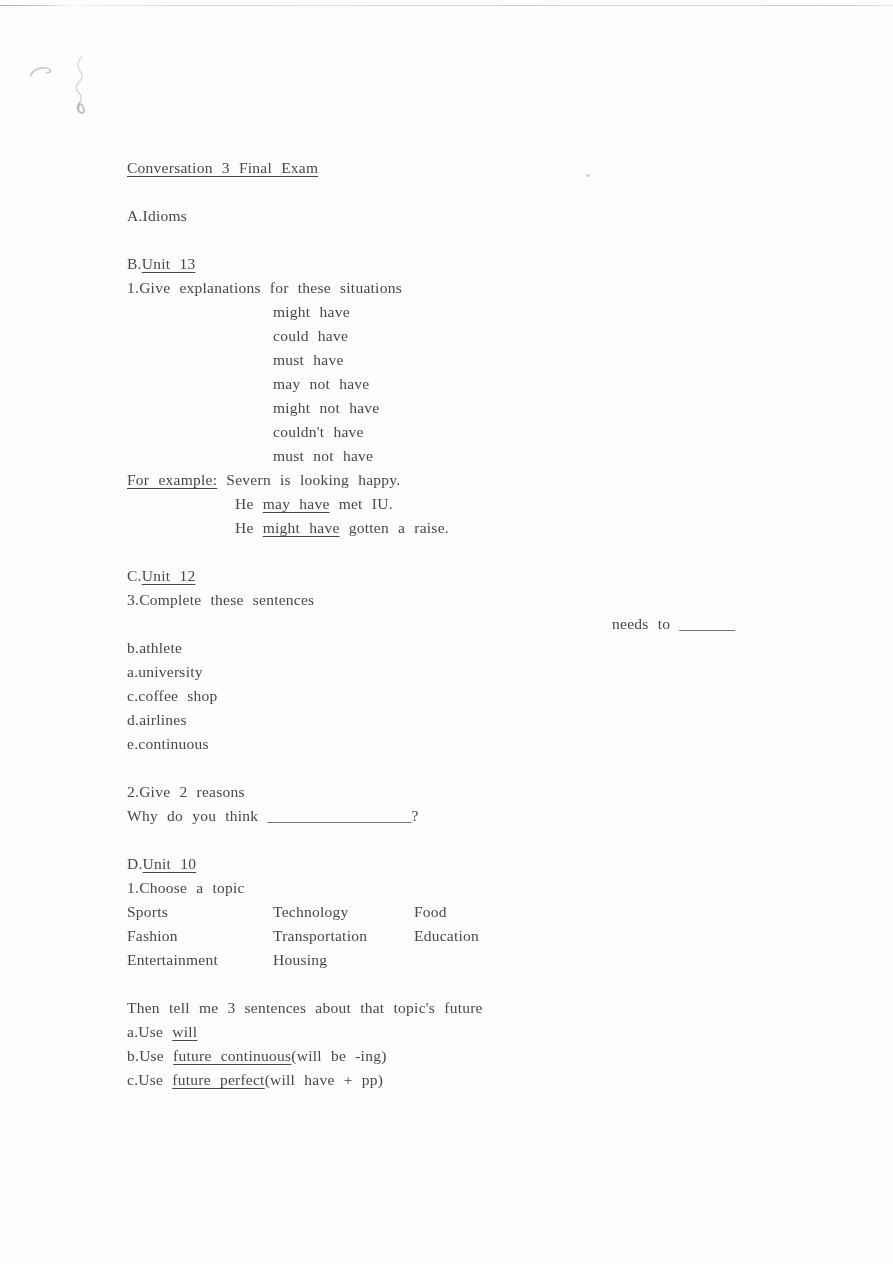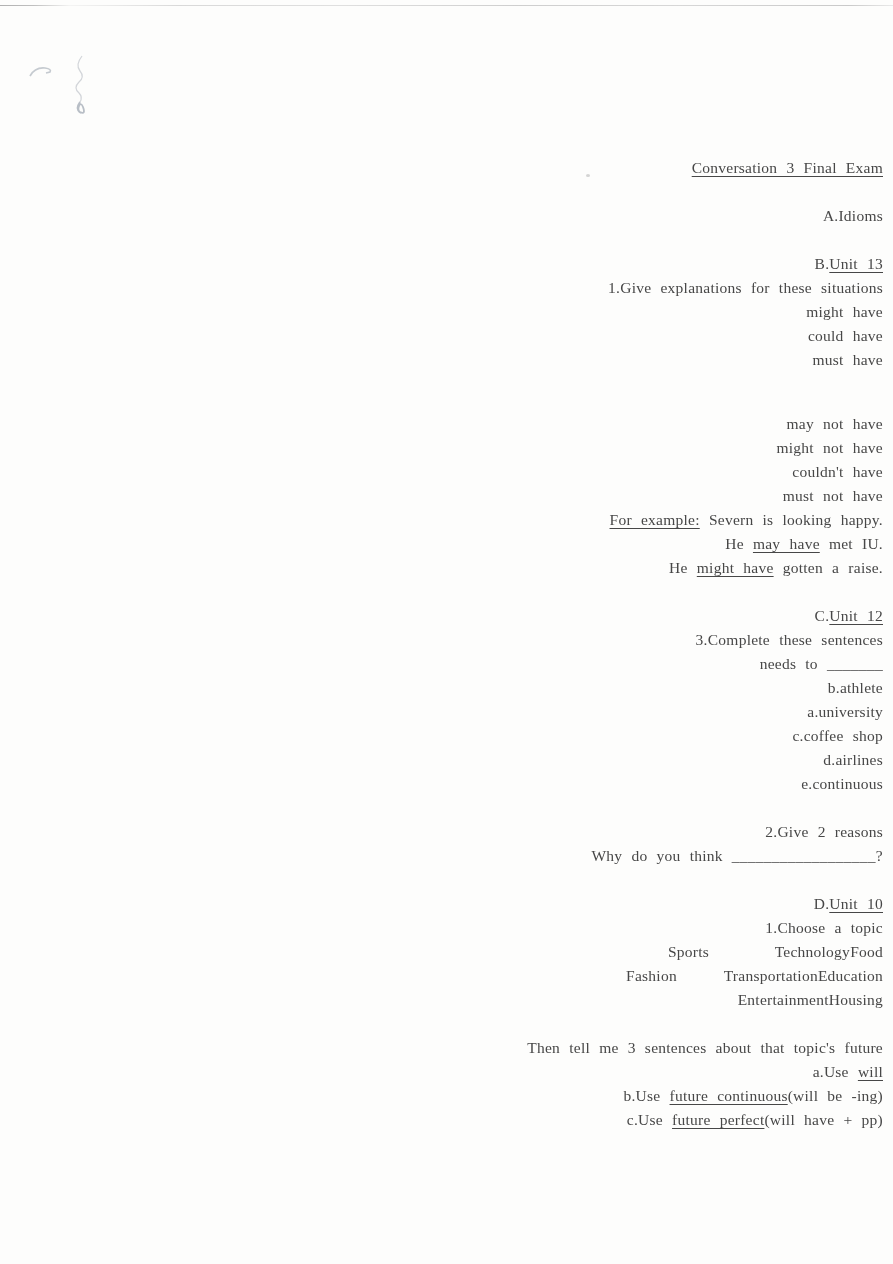--- a/index.html
+++ b/index.html
@@ -27,21 +27,21 @@
       #a3a3a3 0px,#b5b5b5 34px,rgba(210,210,210,.25) 70px,
       #d2d2d2 180px,#dadada 38%,#c6c6c6 58%,
       #d0d0d0 76%,#c0c0c0 95%,#e6e6e6 100%);
     opacity:.85;
   }
   .pen-marks{position:absolute;left:18px;top:50px;}
   .speck{
     position:absolute;left:586px;top:174px;width:4px;height:3px;
     background:#cccccc;border-radius:50%;opacity:.85;
   }
-  .content{position:absolute;left:127px;top:156px;right:10px;text-align:right;}
+  .content{position:absolute;left:127px;top:156px;right:10px;}
   .line{height:24px;white-space:pre;}
   .seg{white-space:pre;}
   .u{
     text-decoration:underline;
     text-underline-offset:3px;
     text-decoration-thickness:1px;
   }
   .col{display:inline-block;}
 </style>
 </head>
@@ -62,21 +62,21 @@
   <div class="content">
       <div class="line"><span class="seg u">Conversation 3 Final Exam</span></div>
       <div class="line"></div>
       <div class="line"><span class="seg">A.Idioms</span></div>
       <div class="line"></div>
       <div class="line"><span class="seg">B.</span><span class="seg u">Unit 13</span></div>
       <div class="line"><span class="seg">1.Give explanations for these situations</span></div>
       <div class="line" style="padding-left: 146px;"><span class="seg">might have</span></div>
       <div class="line" style="padding-left: 146px;"><span class="seg">could have</span></div>
       <div class="line" style="padding-left: 146px;"><span class="seg">must have</span></div>
-      <div class="line" style="padding-left: 146px; margin-top: 40px;"><span class="seg">may not have</span></div>
+      <div class="line" style="padding-left: 146px;"><span class="seg">may not have</span></div>
       <div class="line" style="padding-left: 146px;"><span class="seg">might not have</span></div>
       <div class="line" style="padding-left: 146px;"><span class="seg">couldn't have</span></div>
       <div class="line" style="padding-left: 146px;"><span class="seg">must not have</span></div>
       <div class="line"><span class="seg u">For example:</span><span class="seg"> Severn is looking happy.</span></div>
       <div class="line" style="padding-left: 108px;"><span class="seg">He </span><span class="seg u">may have</span><span class="seg"> met IU.</span></div>
       <div class="line" style="padding-left: 108px;"><span class="seg">He </span><span class="seg u">might have</span><span class="seg"> gotten a raise.</span></div>
       <div class="line"></div>
       <div class="line"><span class="seg">C.</span><span class="seg u">Unit 12</span></div>
       <div class="line"><span class="seg">3.Complete these sentences</span></div>
       <div class="line" style="padding-left: 485px;"><span class="seg">needs to _______</span></div>

